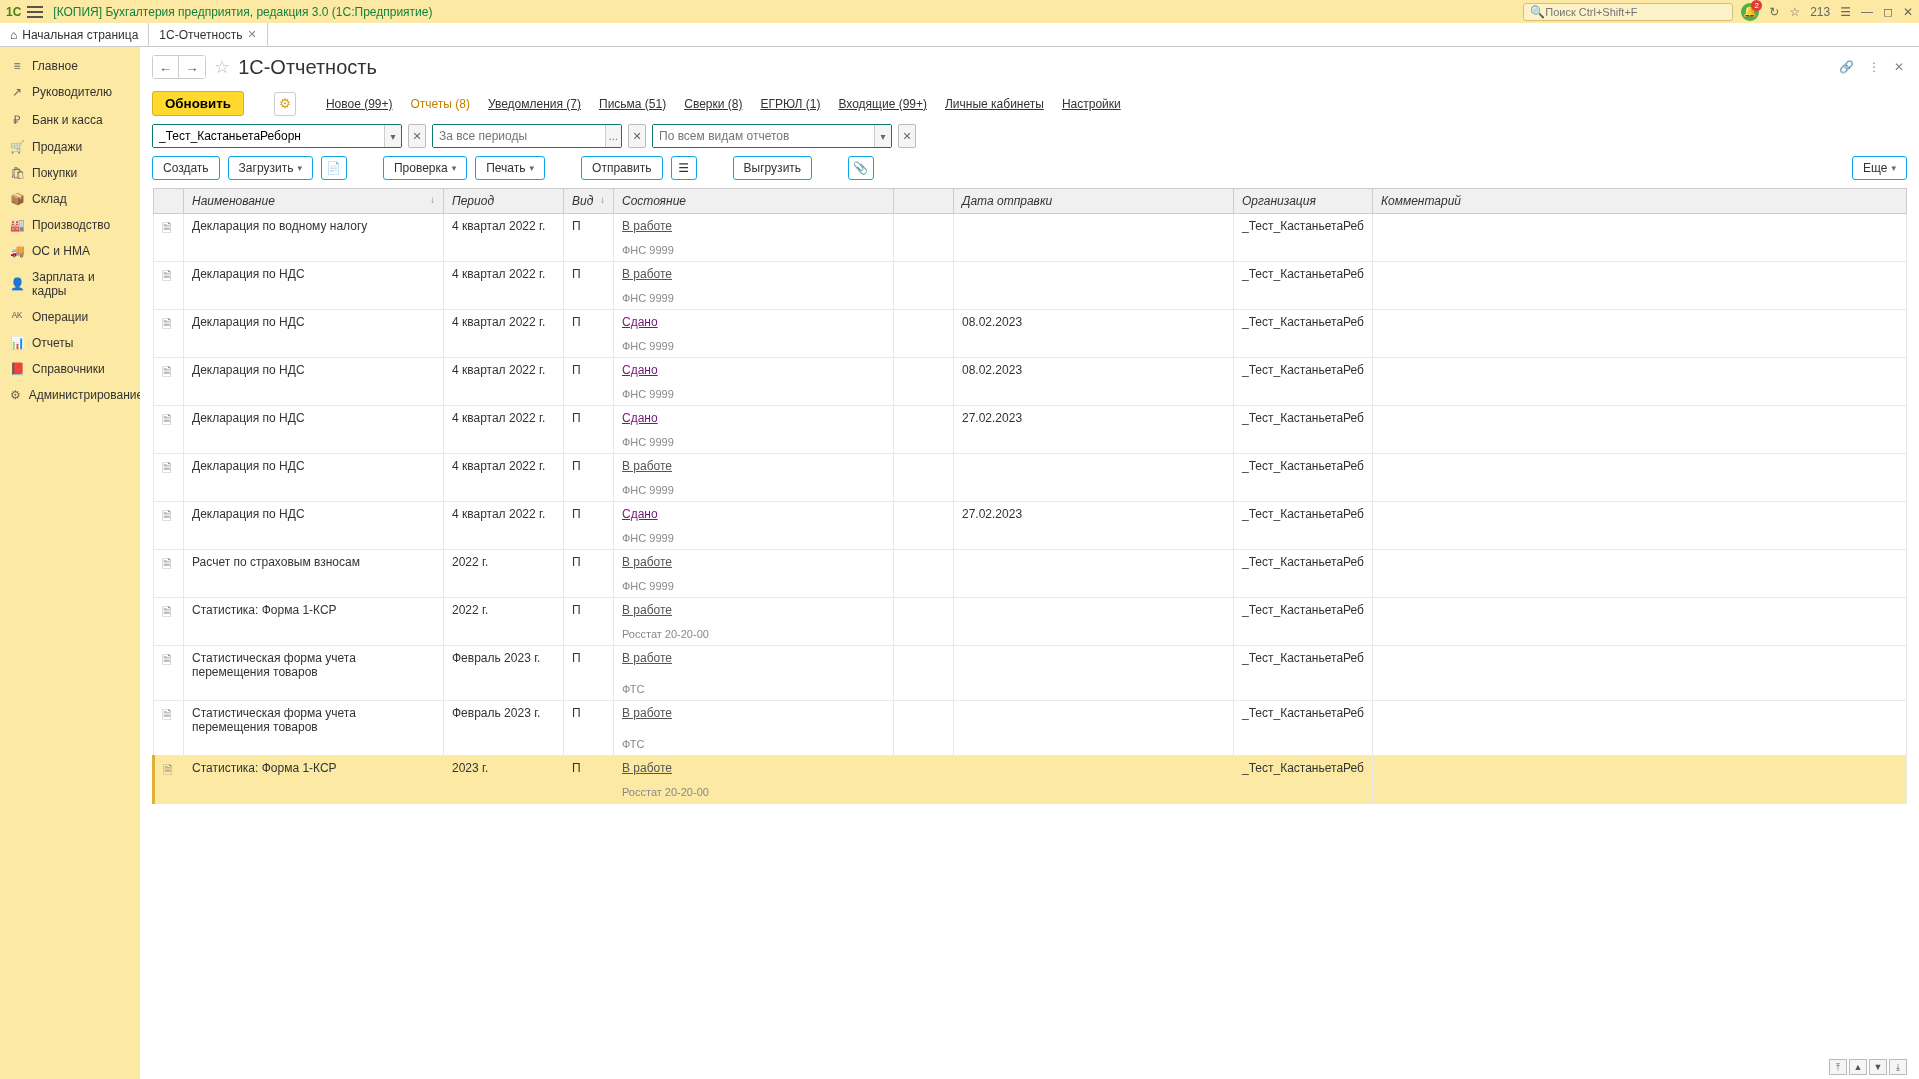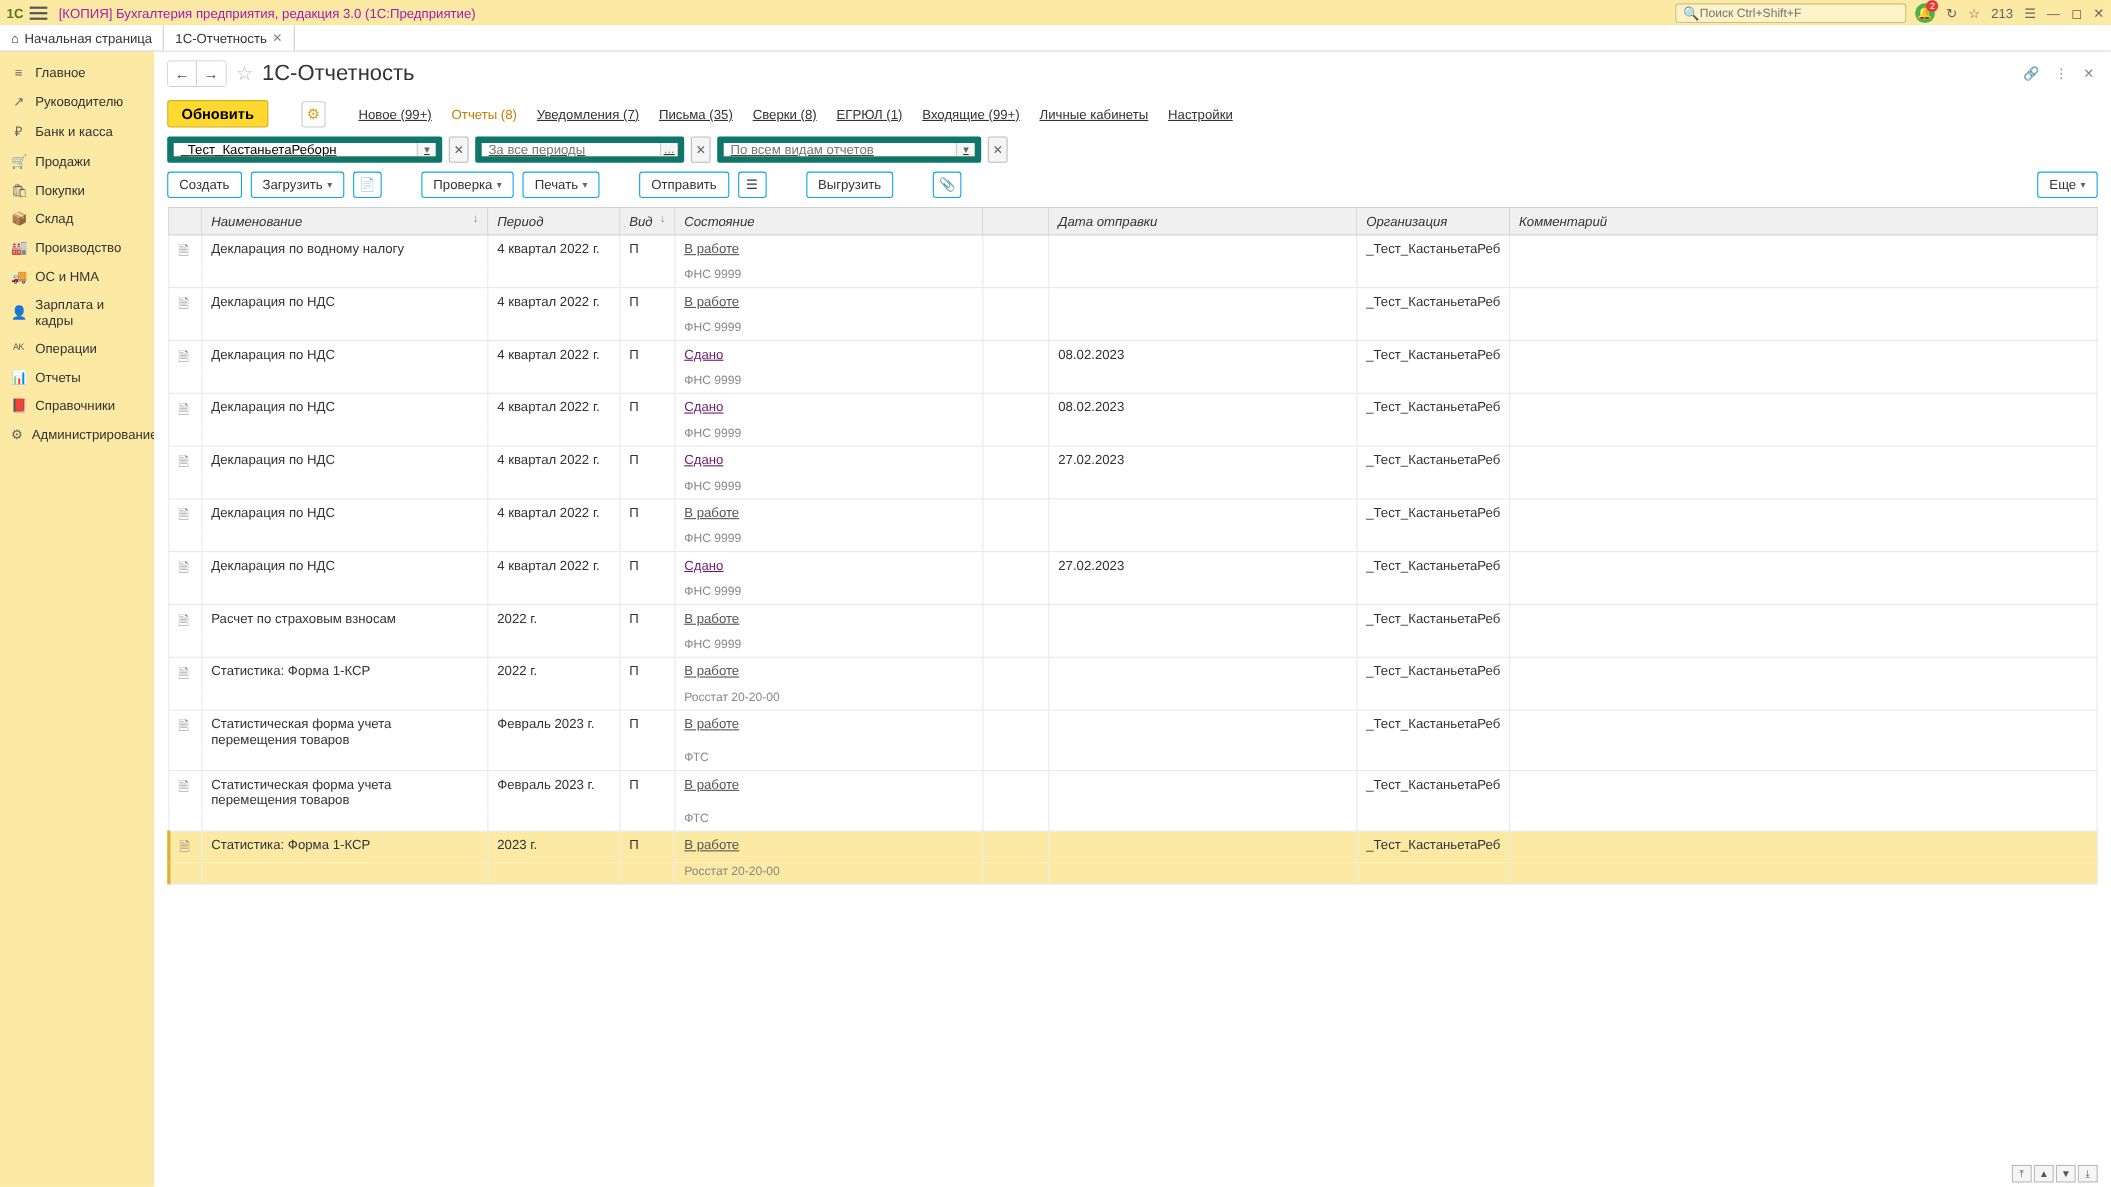--- a/index.html
+++ b/index.html
@@ -3,21 +3,21 @@
 <meta charset="utf-8">
 <style>
 * { margin: 0; padding: 0; box-sizing: border-box; font-family: Arial, sans-serif; }
 body { font-size: 12px; color: #333; background: #fff; overflow: hidden; }
 
 
 .titlebar { height: 23px; background: #fce9a4; display: flex; align-items: center; padding: 0 6px; }
 .titlebar .logo { font-weight: bold; color: #4d7c0f; font-size: 12px; margin-right: 6px; }
 .titlebar .hamburger { width: 16px; height: 12px; display: flex; flex-direction: column; justify-content: space-between; margin-right: 10px; cursor: pointer; }
 .titlebar .hamburger span { height: 2px; background: #555; }
-.titlebar .title { color: #a21caf; flex: 1; }
+.titlebar .title { color: #15803d; flex: 1; }
 .titlebar .search-wrap { display: flex; align-items: center; background: rgba(255,255,255,0.4); border: 1px solid #d0c080; border-radius: 3px; padding: 1px 6px; margin-right: 8px; width: 210px; }
 .titlebar .search-wrap input { border: none; background: transparent; outline: none; font-size: 11px; width: 100%; color: #888; }
 .titlebar .right-icons { display: flex; align-items: center; gap: 10px; }
 .titlebar .bell-badge { position: relative; width: 18px; height: 18px; background: #4caf50; border-radius: 50%; display: flex; align-items: center; justify-content: center; }
 .titlebar .bell-badge .n { position: absolute; top: -3px; right: -3px; background: #e53935; color: #fff; font-size: 8px; border-radius: 50%; width: 11px; height: 11px; display: flex; align-items: center; justify-content: center; }
 .titlebar .ticon { color: #666; cursor: pointer; }
 
 
 .tabrow { height: 24px; background: #fff; border-bottom: 1px solid #ccc; display: flex; align-items: stretch; }
 .tabrow .tab { display: flex; align-items: center; padding: 0 10px; border-right: 1px solid #ccc; cursor: pointer; font-size: 12px; color: #333; gap: 5px; }
@@ -46,21 +46,21 @@
 
 
 .subtabs { display: flex; align-items: center; padding: 4px 12px 8px; gap: 30px; }
 .btn-yellow { background: #ffd92e; border: 1px solid #d6b020; border-radius: 3px; padding: 4px 12px; font-weight: bold; cursor: pointer; }
 .btn-gear { background: #fff; border: 1px solid #ccc; border-radius: 3px; width: 22px; height: 24px; cursor: pointer; color: #d6a020; }
 .subtabs a { color: #333; text-decoration: underline; cursor: pointer; font-size: 12px; }
 .subtabs a.active { color: #c08000; text-decoration: none; }
 
 
 .filters { display: flex; align-items: center; padding: 0 12px 8px; gap: 6px; }
-.field-group { display: flex; border: 6px solid #0f766e; border-radius: 2px; height: 24px; background: #eab308; text-decoration: underline; }
+.field-group { display: flex; border: 1px solid #0f766e; border-radius: 2px; height: 24px; background: #ec4899; }
 .field-group input { border: none; outline: none; padding: 0 6px; font-size: 12px; }
 .field-group .dd, .field-group .clr { width: 18px; border-left: 1px solid #ccc; background: #f5f5f5; display: flex; align-items: center; justify-content: center; cursor: pointer; font-size: 10px; color: #666; }
 .clr-btn { width: 18px; height: 24px; border: 1px solid #bbb; background: #f5f5f5; display: flex; align-items: center; justify-content: center; cursor: pointer; font-size: 11px; color: #666; border-radius: 2px; }
 
 
 .toolbar { display: flex; align-items: center; padding: 0 12px 8px; gap: 8px; }
 .toolbar .btn { border: 1px solid #0ea5e9; background: #fff; border-radius: 3px; padding: 4px 10px; cursor: pointer; font-size: 12px; color: #333; height: 24px; display: flex; align-items: center; gap: 4px; }
 .toolbar .btn .caret { font-size: 9px; color: #666; }
 .toolbar .icbtn { width: 26px; padding: 0; justify-content: center; }
 .toolbar .spacer { flex: 1; }
@@ -207,21 +207,21 @@
       <span class="hdr-ic">✕</span>
     </div>
 
     <div class="subtabs">
       <button class="btn-yellow">Обновить</button>
       <button class="btn-gear">⚙</button>
       <span id="subtabs-holder" style="display:flex;gap:18px;align-items:center">
           <a>Новое (99+)</a>
           <a class="active">Отчеты (8)</a>
           <a>Уведомления (7)</a>
-          <a>Письма (35)</a>
+          <a>Письма (51)</a>
           <a>Сверки (8)</a>
           <a>ЕГРЮЛ (1)</a>
           <a>Входящие (99+)</a>
           <a>Личные кабинеты</a>
           <a>Настройки</a>
         </span>
     </div>
 
     <div class="filters">
       <div class="field-group" style="width:250px">

